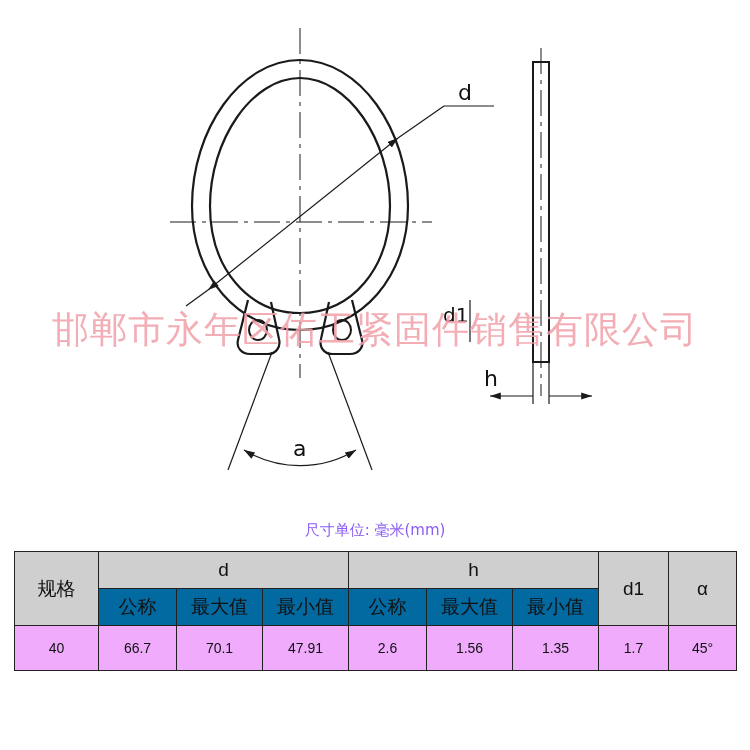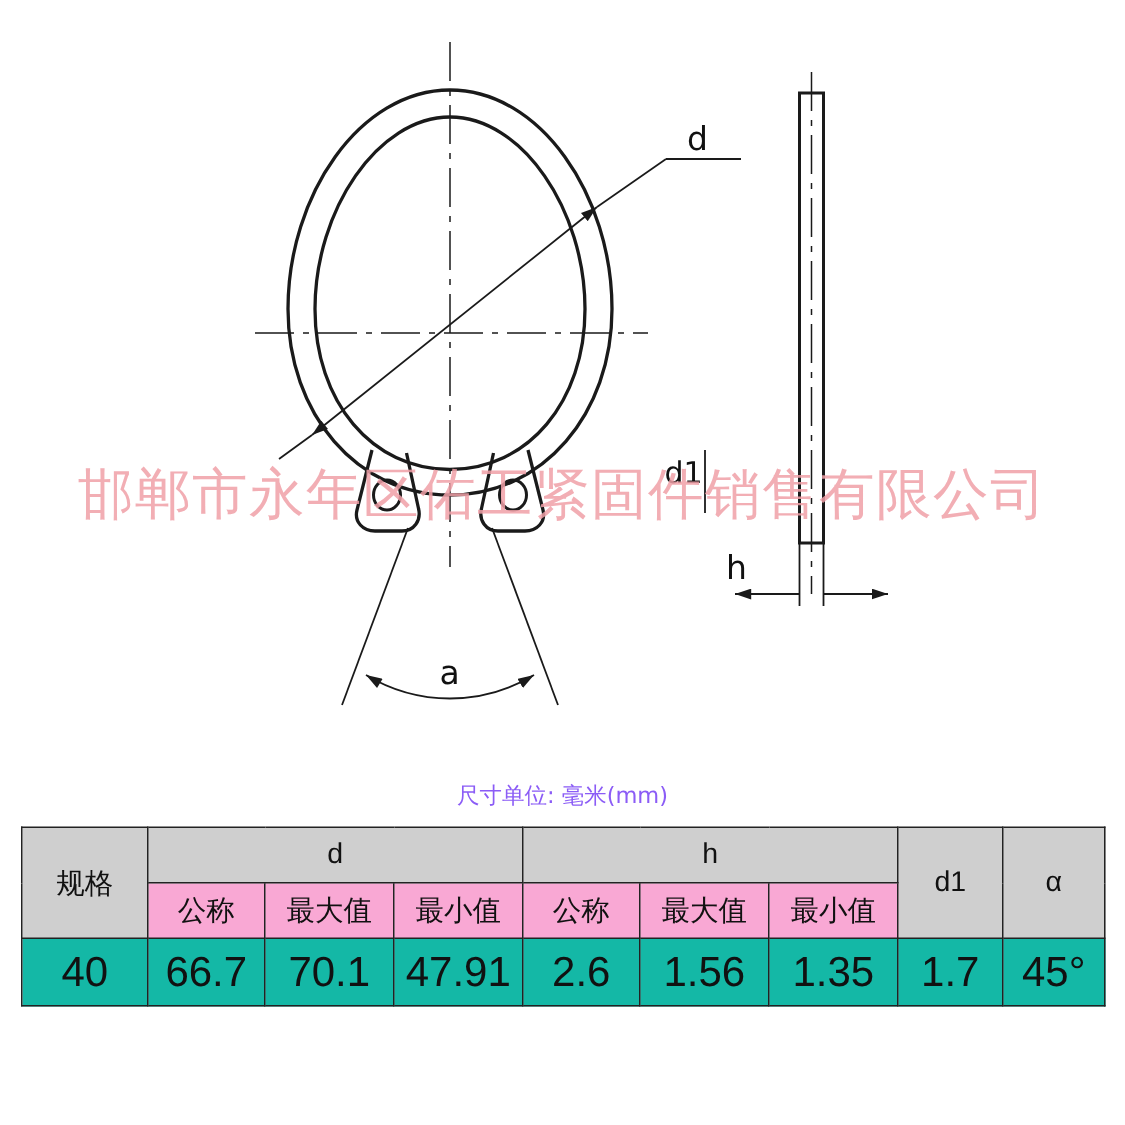--- a/index.html
+++ b/index.html
@@ -71,28 +71,28 @@
     font-size: 19px;
     color: #111;
     padding: 0;
   }
   #spec-table tr.header-row td {
     background: #cfcfcf;
     height: 36px;
     font-size: 19px;
   }
   #spec-table tr.subheader-row td {
-    background: #f9a8d4;
+    background: #0369a1;
     height: 36px;
     font-size: 19px;
   }
   #spec-table tr.value-row td {
-    background: #14b8a6;
+    background: #f0abfc;
     height: 44px;
-    font-size: 28px;
+    font-size: 14px;
   }
   .cjk { font-family: "DejaVu Sans", sans-serif; }
 </style>
 </head>
 <body>
 
 <div id="stage">
 
   <svg id="drawing" viewBox="0 0 750 560">
     <defs>

